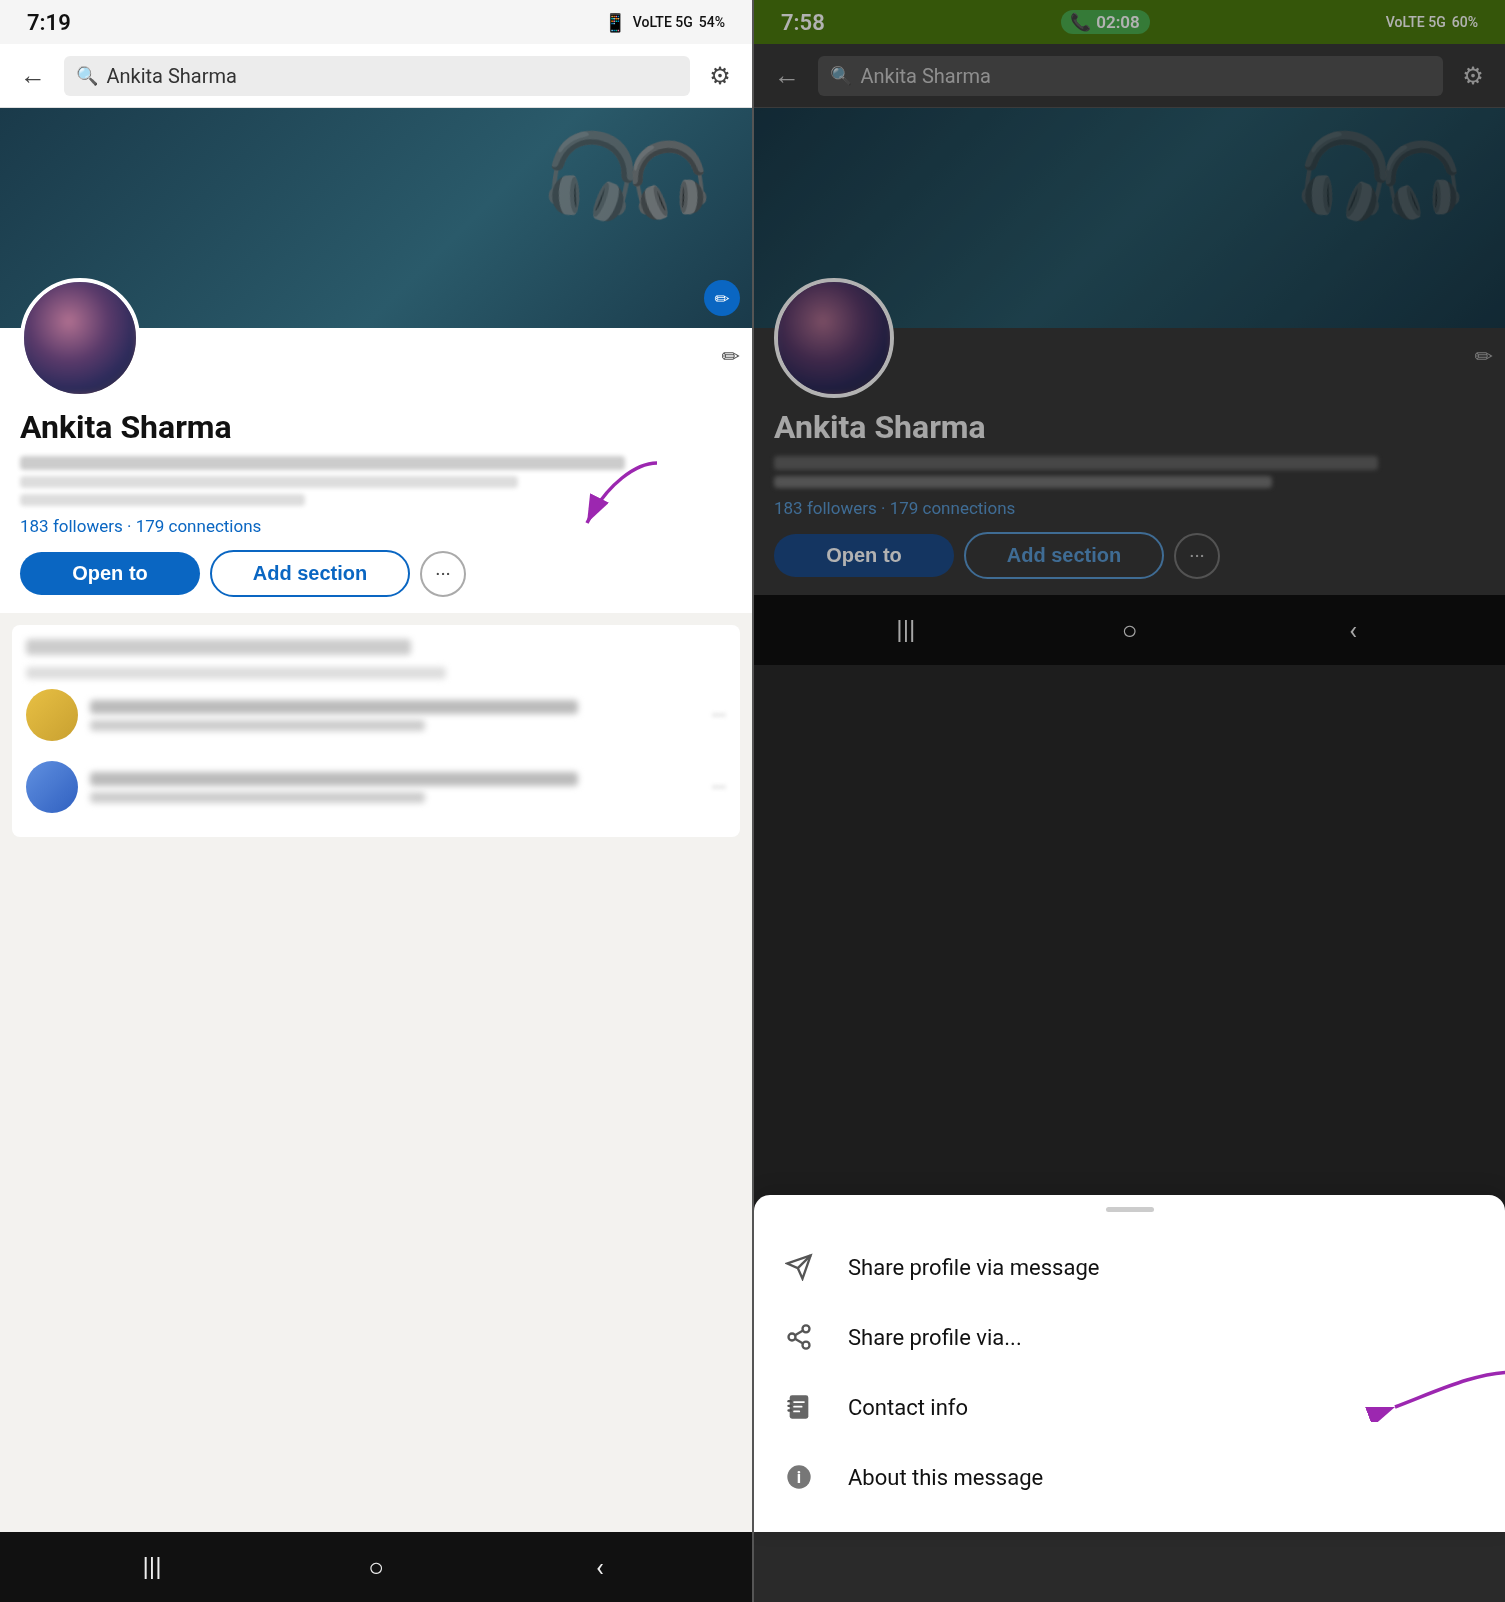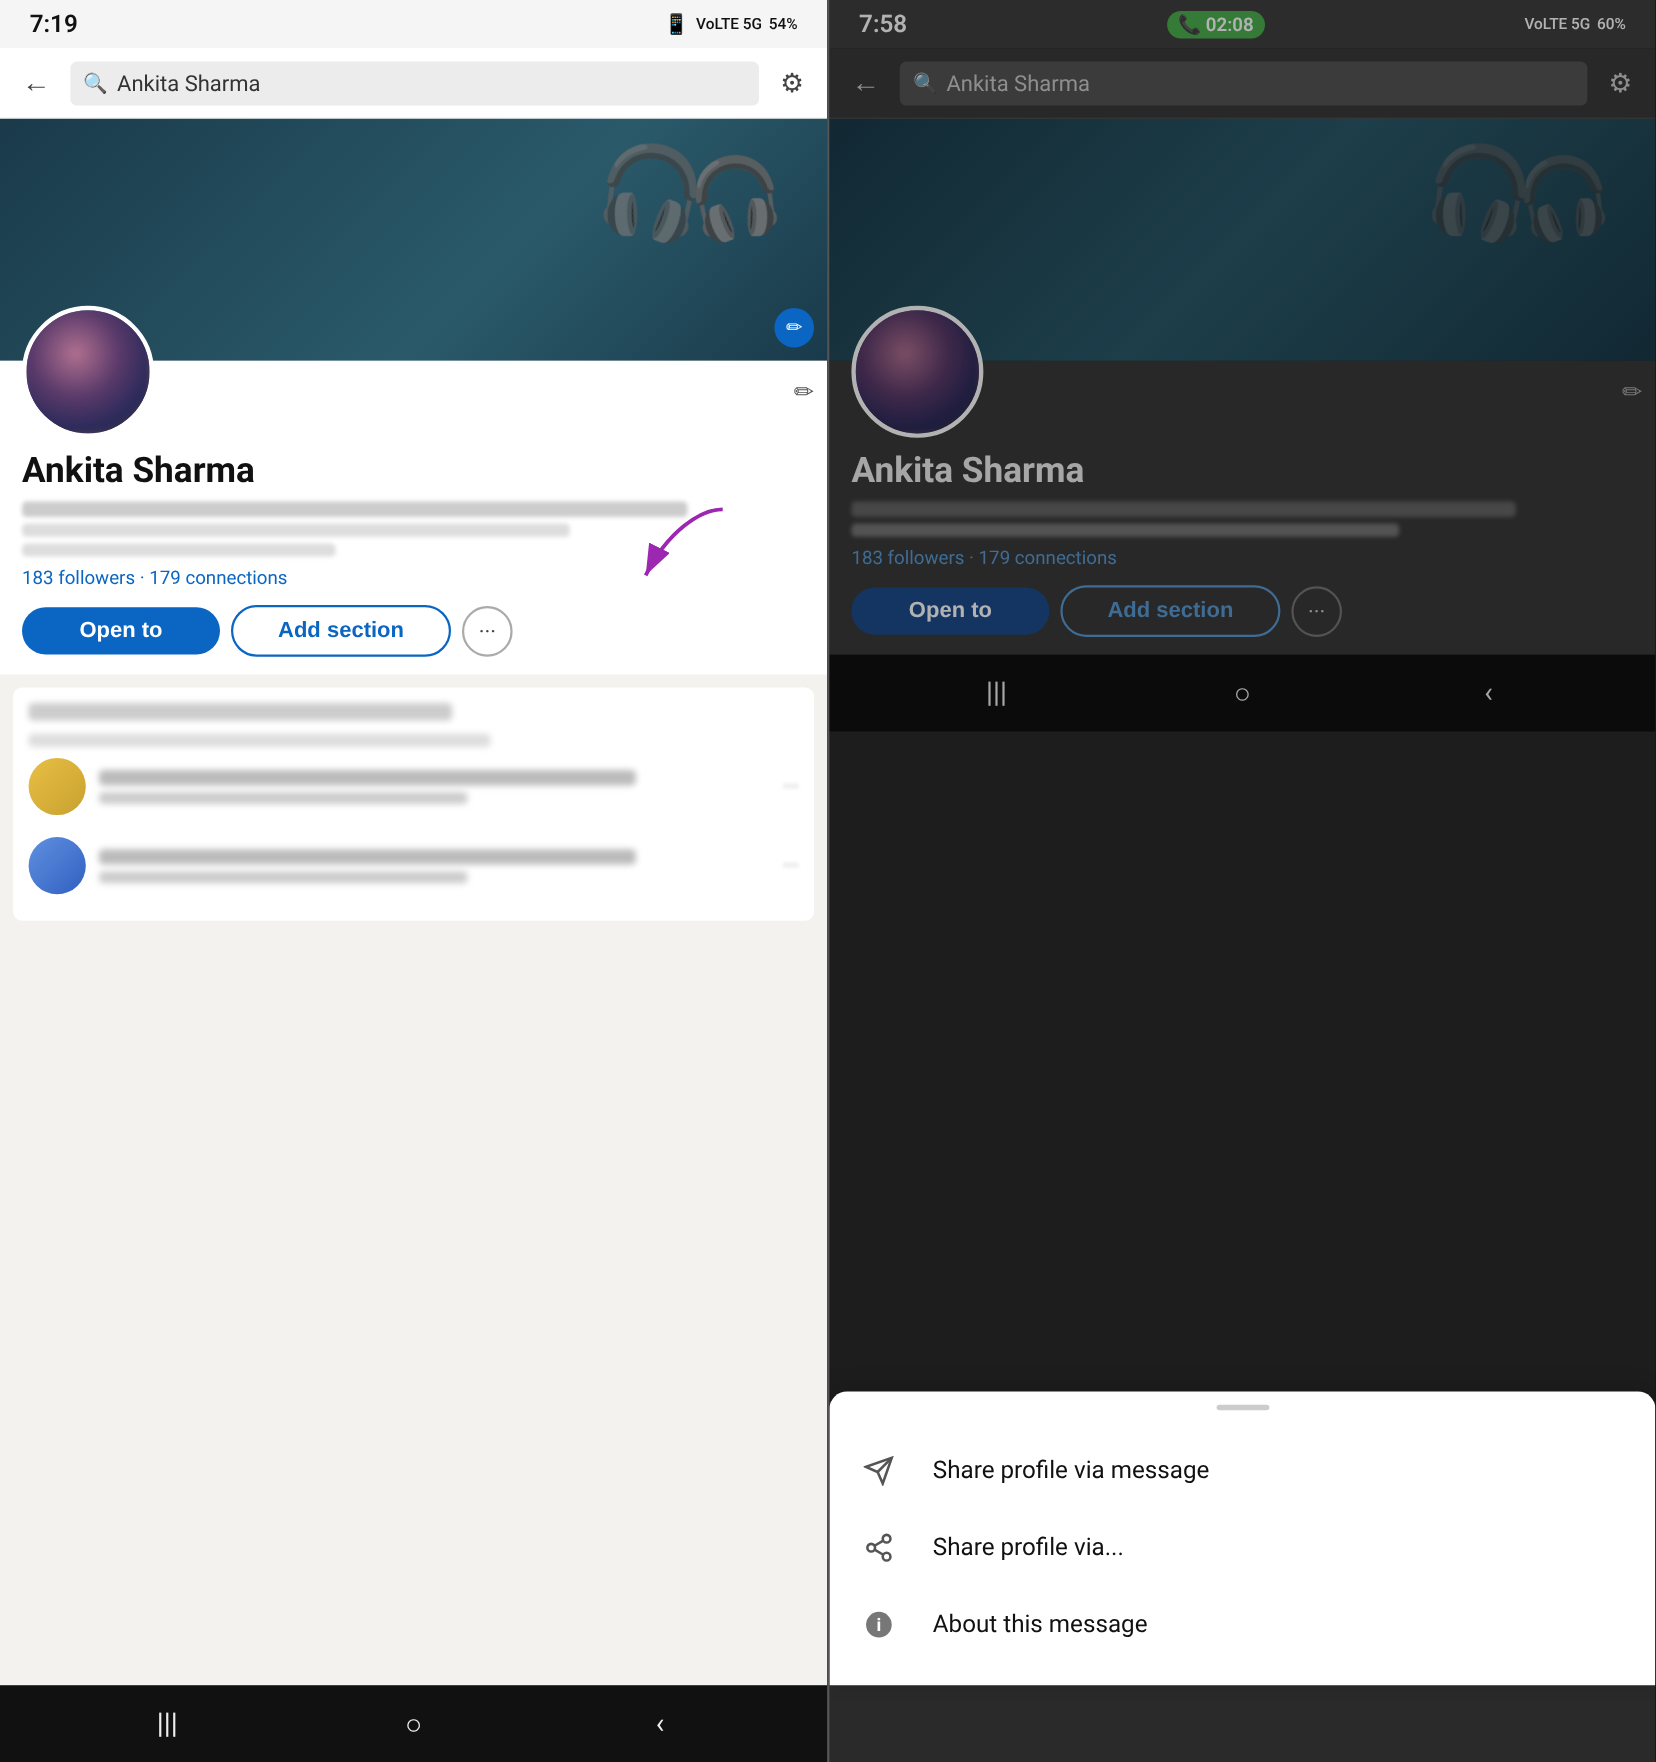--- a/index.html
+++ b/index.html
@@ -34,21 +34,21 @@
       background: #f5f5f5;
       display: flex;
       align-items: center;
       justify-content: space-between;
       padding: 0 27px;
       font-size: 22px;
       font-weight: 600;
       color: #111;
     }
     .status-bar.dark {
-      background: #404040;
+      background: #4d7c0f;
       color: #fff;
       text-align: center;
     }
     .status-bar-right {
       display: flex;
       align-items: center;
       gap: 6px;
       font-size: 18px;
       font-weight: 500;
     }
@@ -570,20 +570,45 @@
           <circle cx="18" cy="5" r="3"></circle>
           <circle cx="6" cy="12" r="3"></circle>
           <circle cx="18" cy="19" r="3"></circle>
           <line x1="8.59" y1="13.51" x2="15.42" y2="17.49"></line>
           <line x1="15.41" y1="6.51" x2="8.59" y2="10.49"></line>
         </svg>
       </div>
       <span class="sheet-label">Share profile via...</span>
     </div>
 
+    <div class="sheet-item" style="position:relative;">
+      <div class="sheet-icon">
+        <svg width="28" height="28" viewBox="0 0 24 24" fill="#555" stroke="none">
+          <rect x="4" y="2" width="16" height="20" rx="2" fill="#666"></rect>
+          <rect x="2" y="6" width="4" height="2" rx="1" fill="#555"></rect>
+          <rect x="2" y="10" width="4" height="2" rx="1" fill="#555"></rect>
+          <rect x="2" y="14" width="4" height="2" rx="1" fill="#555"></rect>
+          <rect x="7" y="7" width="10" height="1.5" rx="0.75" fill="#fff"></rect>
+          <rect x="7" y="11" width="8" height="1.5" rx="0.75" fill="#fff"></rect>
+          <rect x="7" y="15" width="6" height="1.5" rx="0.75" fill="#fff"></rect>
+        </svg>
+      </div>
+      <span class="sheet-label">Contact info</span>
+
+      <div style="position:absolute; right:-20px; top:-10px; pointer-events:none;">
+        <svg width="160" height="60">
+          <defs>
+            <marker id="arrowhead-right" markerWidth="8" markerHeight="6" refX="0" refY="3" orient="auto">
+              <polygon points="8 0, 0 3, 8 6" fill="#9c27b0"></polygon>
+            </marker>
+          </defs>
+          <path d="M 150 10 C 110 10, 70 30, 30 45" stroke="#9c27b0" stroke-width="3.5" fill="none" marker-end="url(#arrowhead-right)"></path>
+        </svg>
+      </div>
+    </div>
 
     <div class="sheet-item">
       <div class="sheet-icon">
         <svg width="28" height="28" viewBox="0 0 24 24" fill="#666">
           <circle cx="12" cy="12" r="10" fill="#777"></circle>
           <text x="12" y="17" text-anchor="middle" fill="white" font-size="14" font-weight="bold">i</text>
         </svg>
       </div>
       <span class="sheet-label">About this message</span>
     </div>

